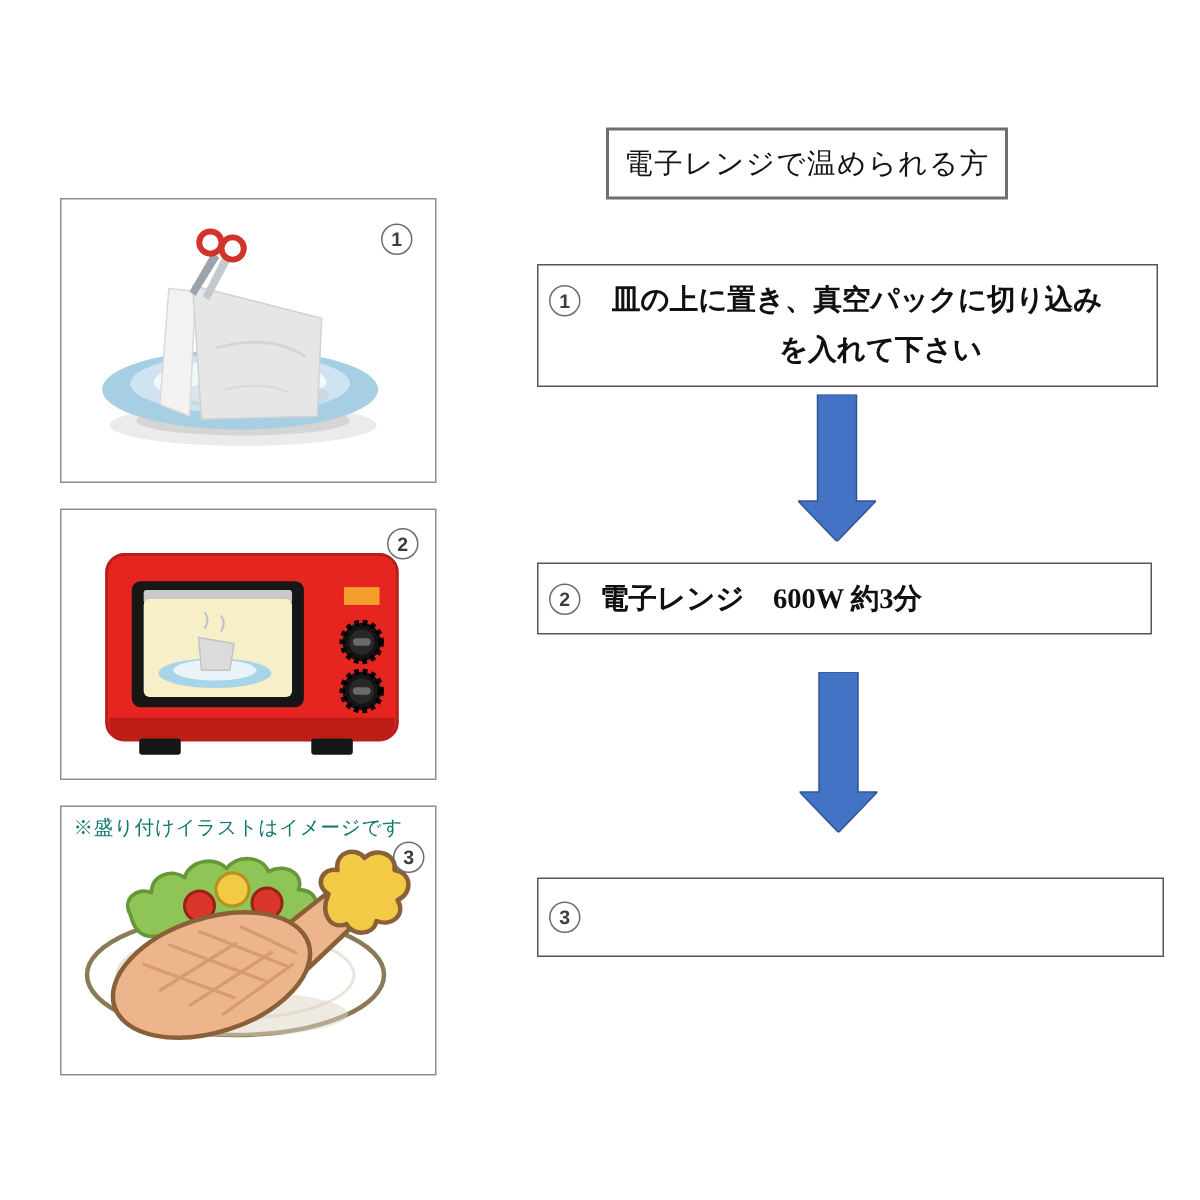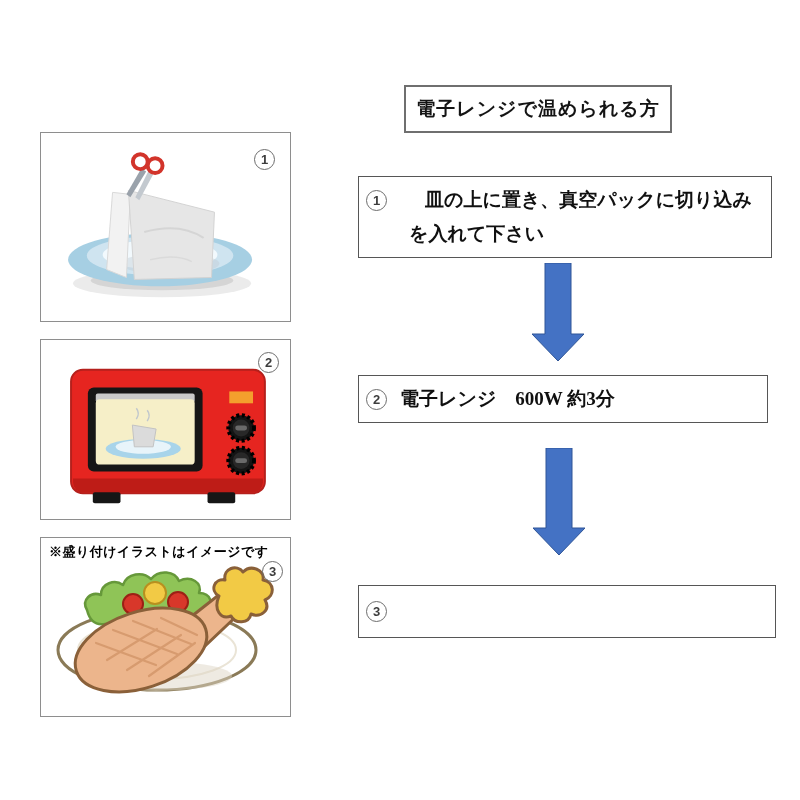--- a/index.html
+++ b/index.html
@@ -7,52 +7,52 @@
   .canvas {
     position:relative; width:800px; height:800px; background:#ffffff;
     font-family:"Liberation Serif","DejaVu Serif",serif; color:#141414;
     overflow:hidden;
   }
   .abs { position:absolute; }
   .title-box {
     left:404px; top:85px; width:268px; height:48px;
     border:2px solid #6f6f6f; background:#ffffff;
     display:flex; align-items:center; justify-content:center;
-    font-size:19px; font-weight:bold; letter-spacing:1px;
+    font-size:19px; font-weight:normal; letter-spacing:1px;
   }
   .img-box { border:1px solid #8e8e8e; background:#ffffff; }
   .img-box-1 { left:40px; top:132px; width:251px; height:190px; }
   .img-box-2 { left:40px; top:339px; width:251px; height:181px; }
   .img-box-3 { left:40px; top:537px; width:251px; height:180px; }
   .illus { position:absolute; left:0; top:0; width:100%; height:100%; display:block; }
   .illus3 { position:absolute; left:0; top:20px; width:251px; height:158px; display:block; }
   .badge {
     display:inline-flex; align-items:center; justify-content:center;
     width:21px; height:21px; min-width:21px; border:1.5px solid #6d6d6d;
     border-radius:50%; font-size:13px; font-weight:bold; color:#3d3d3d;
     font-family:"Liberation Sans","DejaVu Sans",sans-serif; background:transparent;
   }
   .corner-badge { position:absolute; }
   .cb1 { right:15px; top:16px; }
   .cb2 { right:11px; top:12px; }
   .cb3 { right:7px; top:23px; }
   .note {
-    position:absolute; left:8px; top:5px; font-size:13px; font-weight:bold;
-    color:#000000; letter-spacing:0.5px; white-space:nowrap;
+    position:absolute; left:8px; top:5px; font-size:13px; font-weight:normal;
+    color:#0f766e; letter-spacing:0.5px; white-space:nowrap;
   }
   .step-box {
     background:#ffffff; border:1.5px solid #565656;
     font-size:19px; font-weight:bold; color:#101010;
   }
   .step-1 { left:358px; top:176px; width:414px; height:82px; padding:6px 6px 0 7px; }
   .step-2 { left:358px; top:375px; width:410px; height:48px; display:flex; align-items:center; padding-left:7px; }
   .step-3 { left:358px; top:585px; width:418px; height:53px; display:flex; align-items:center; padding-left:7px; }
   .step-line1 { display:flex; align-items:center; height:34px; }
-  .step-line1 .txt { margin-left:38px; white-space:nowrap; }
-  .step-line2 { margin-left:43px; height:34px; line-height:34px; white-space:nowrap; }
+  .step-line1 .txt { margin-left:21px; white-space:nowrap; }
+  .step-line2 { margin-left:43px; height:34px; line-height:34px; white-space:nowrap;text-align:center; }
   .step-inline-txt { margin-left:13px; white-space:nowrap; }
   .flow-arrow { position:absolute; }
   .arrow-1 { left:532px; top:263px; }
   .arrow-2 { left:533px; top:448px; }
 </style>
 </head>
 <body>
 
 <div class="canvas">
 

